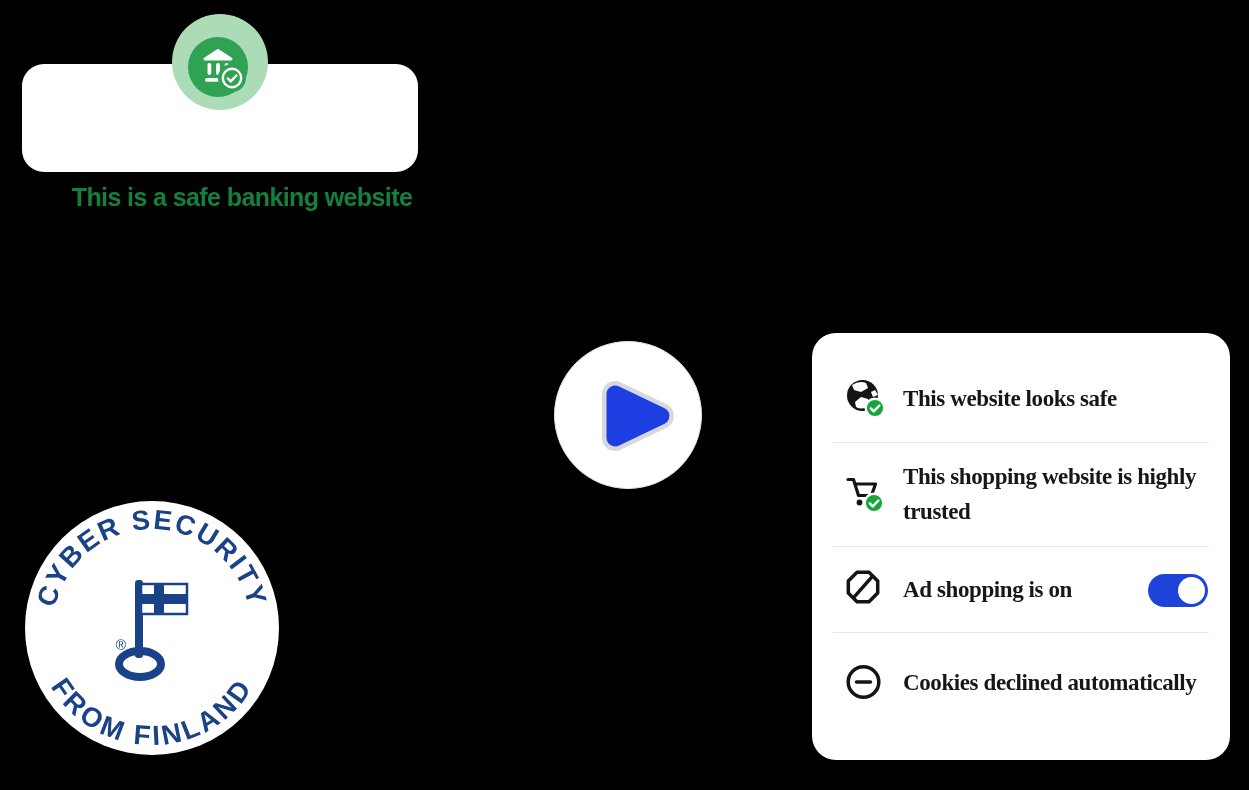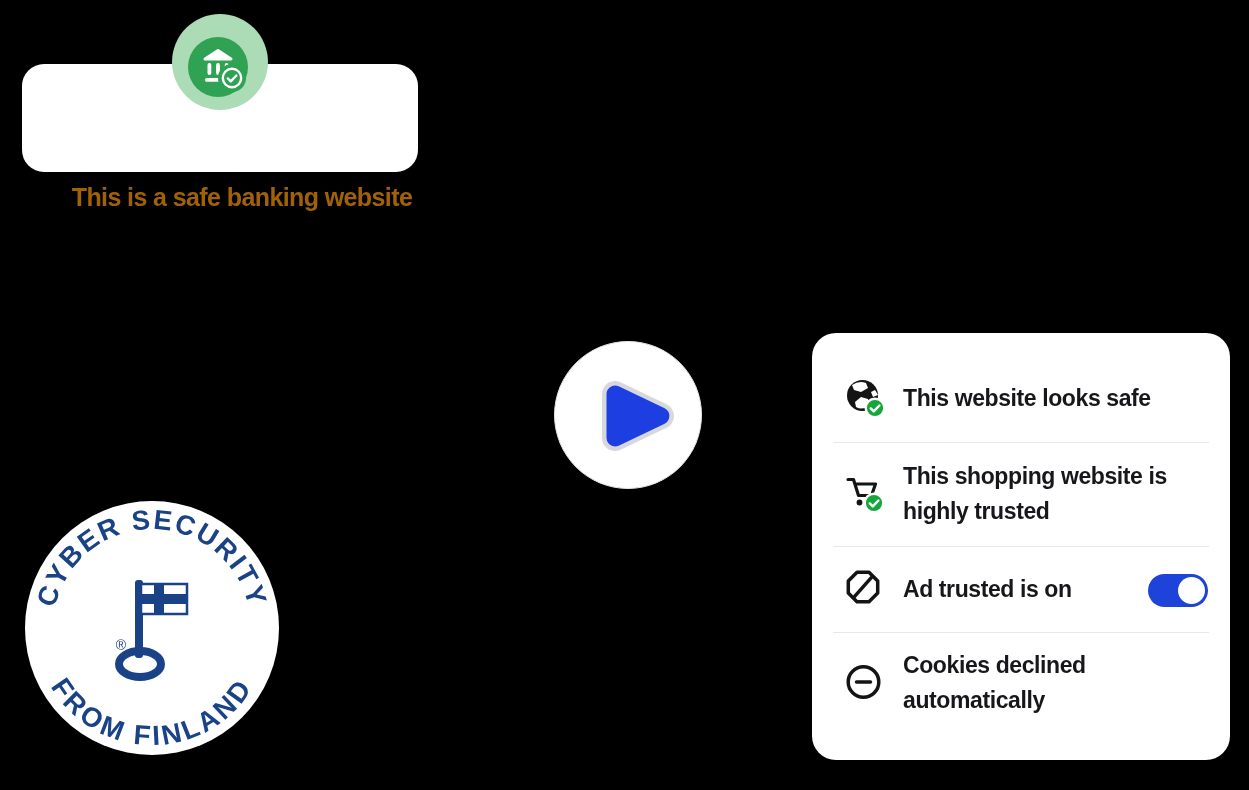--- a/index.html
+++ b/index.html
@@ -16,37 +16,37 @@
   .halo{
     position:absolute;left:172px;top:14px;width:96px;height:96px;border-radius:50%;
     background:#abdcb6;
   }
   .bank-circle{
     position:absolute;left:188px;top:37px;width:60px;height:60px;border-radius:50%;
     background:#2fa254;
   }
   .banking-label{
     position:absolute;left:22px;top:108px;width:396px;height:50px;line-height:50px;
-    text-align:center;font-size:25px;font-weight:700;letter-spacing:-.6px;color:#a16207;
+    text-align:center;font-size:25px;font-weight:700;letter-spacing:-.6px;color:#15803d;
     white-space:nowrap;
   }
   
   .play-btn{
     position:absolute;left:554px;top:341px;width:148px;height:148px;border-radius:50%;
     background:#fff;border:1px solid #e4e4ea;box-shadow:0 18px 34px rgba(0,0,0,.5);
     padding:0;cursor:pointer;
   }
   .play-btn svg{position:absolute;left:0;top:0;}
   
   .badge{position:absolute;left:24px;top:500px;width:256px;height:256px;
     filter:drop-shadow(0 16px 28px rgba(0,0,0,.55));}
   
   .safety-card{left:812px;top:333px;width:418px;height:427px;border-radius:24px;}
   .row{position:absolute;left:0;width:418px;display:flex;align-items:center;
-    padding-left:30px;box-sizing:border-box;}
+    padding-left:30px;box-sizing:border-box;font-family:Liberation Serif, serif;}
   .row-1{top:0;height:109px;padding-top:21px;}
   .row-2{top:109px;height:104px;}
   .row-3{top:213px;height:86px;}
   .row-4{top:296px;height:128px;padding-bottom:21px;}
   .row .ico{width:44px;height:44px;flex:0 0 44px;margin-right:17px;}
   .row .lbl{
     font-size:23px;font-weight:700;letter-spacing:-.4px;color:#17171b;
     line-height:35px;max-width:300px;
   }
   .divider{position:absolute;left:21px;width:376px;height:1px;background:#e8e8ea;}
@@ -144,21 +144,21 @@
 
     <div class="divider div-2"></div>
 
     <div class="row row-3">
       <div class="ico">
         <svg width="44" height="44" viewBox="0 0 44 44">
           <path d="M15 5.3 H27 L35.7 14 V26 L27 34.7 H15 L6.3 26 V14 Z" fill="none" stroke="#141414" stroke-width="3.5" stroke-linejoin="round"></path>
           <path d="M12.7 29.3 L29.3 10.7" fill="none" stroke="#141414" stroke-width="3.5" stroke-linecap="round"></path>
         </svg>
       </div>
-      <div class="lbl">Ad trusted is on</div>
+      <div class="lbl">Ad shopping is on</div>
     </div>
     <button class="toggle" aria-checked="true" role="switch">
       <span class="knob"></span>
     </button>
 
     <div class="divider div-3"></div>
 
     <div class="row row-4">
       <div class="ico">
         <svg width="44" height="44" viewBox="0 0 44 44">

